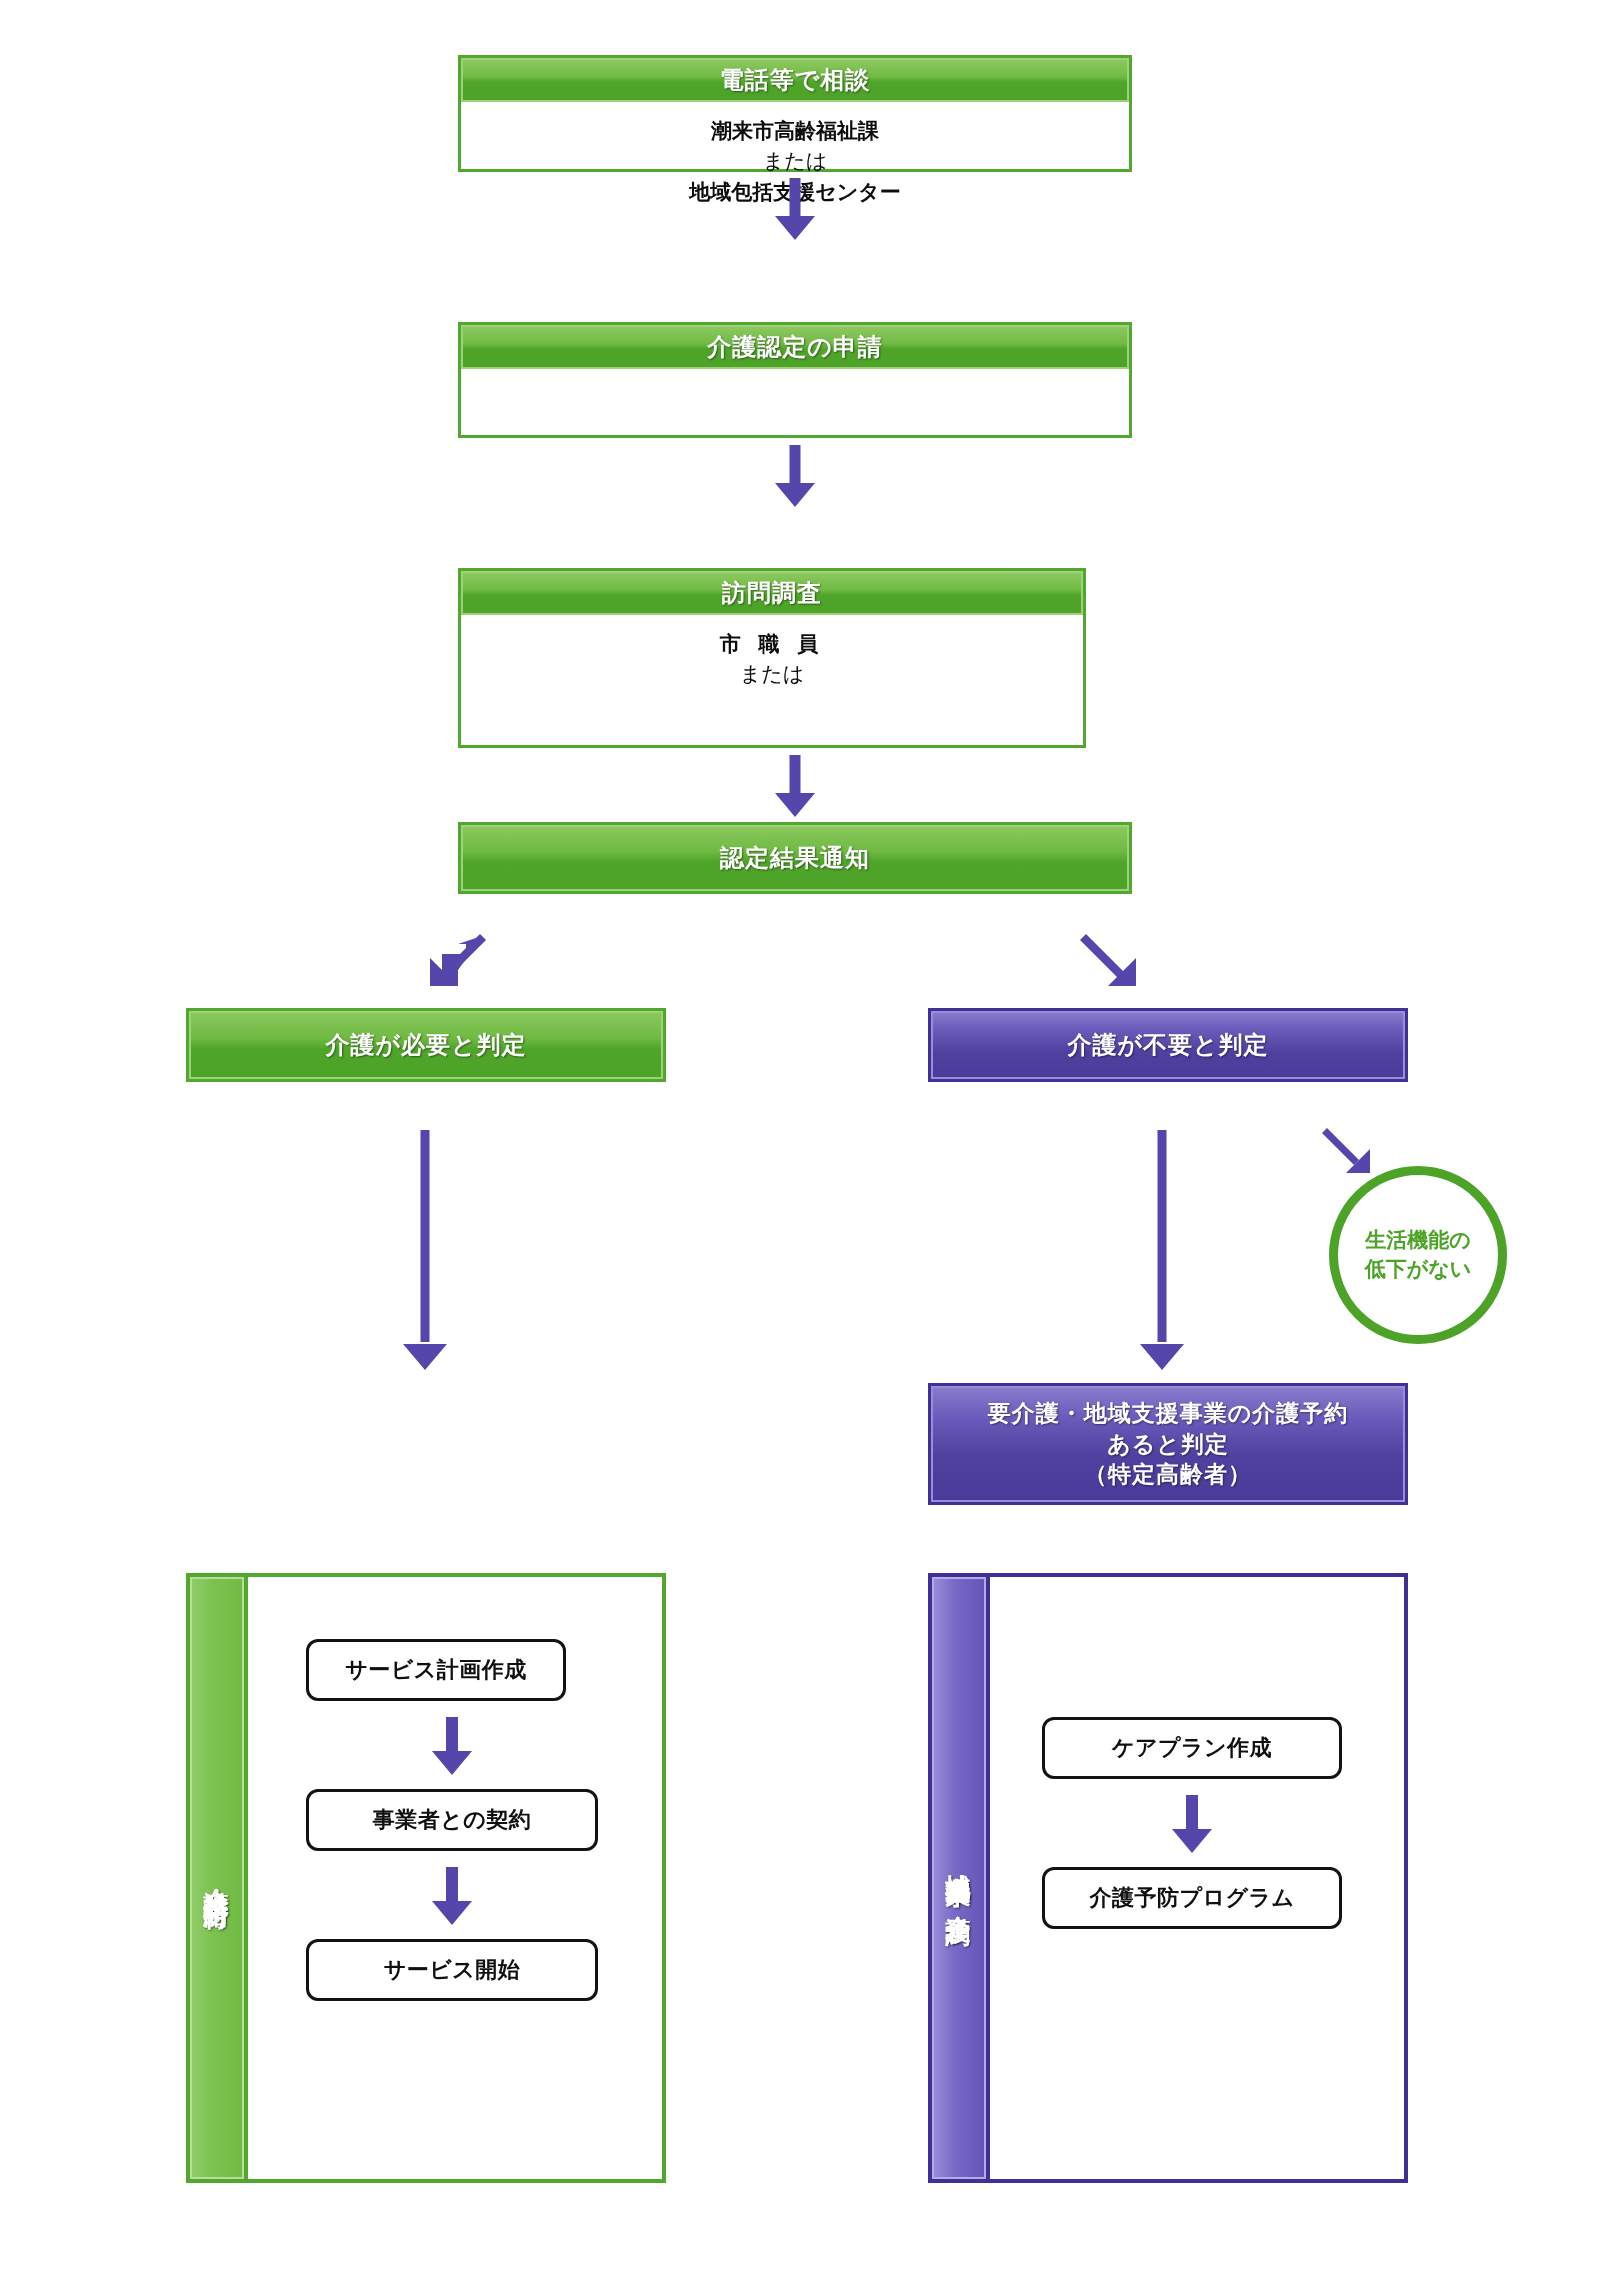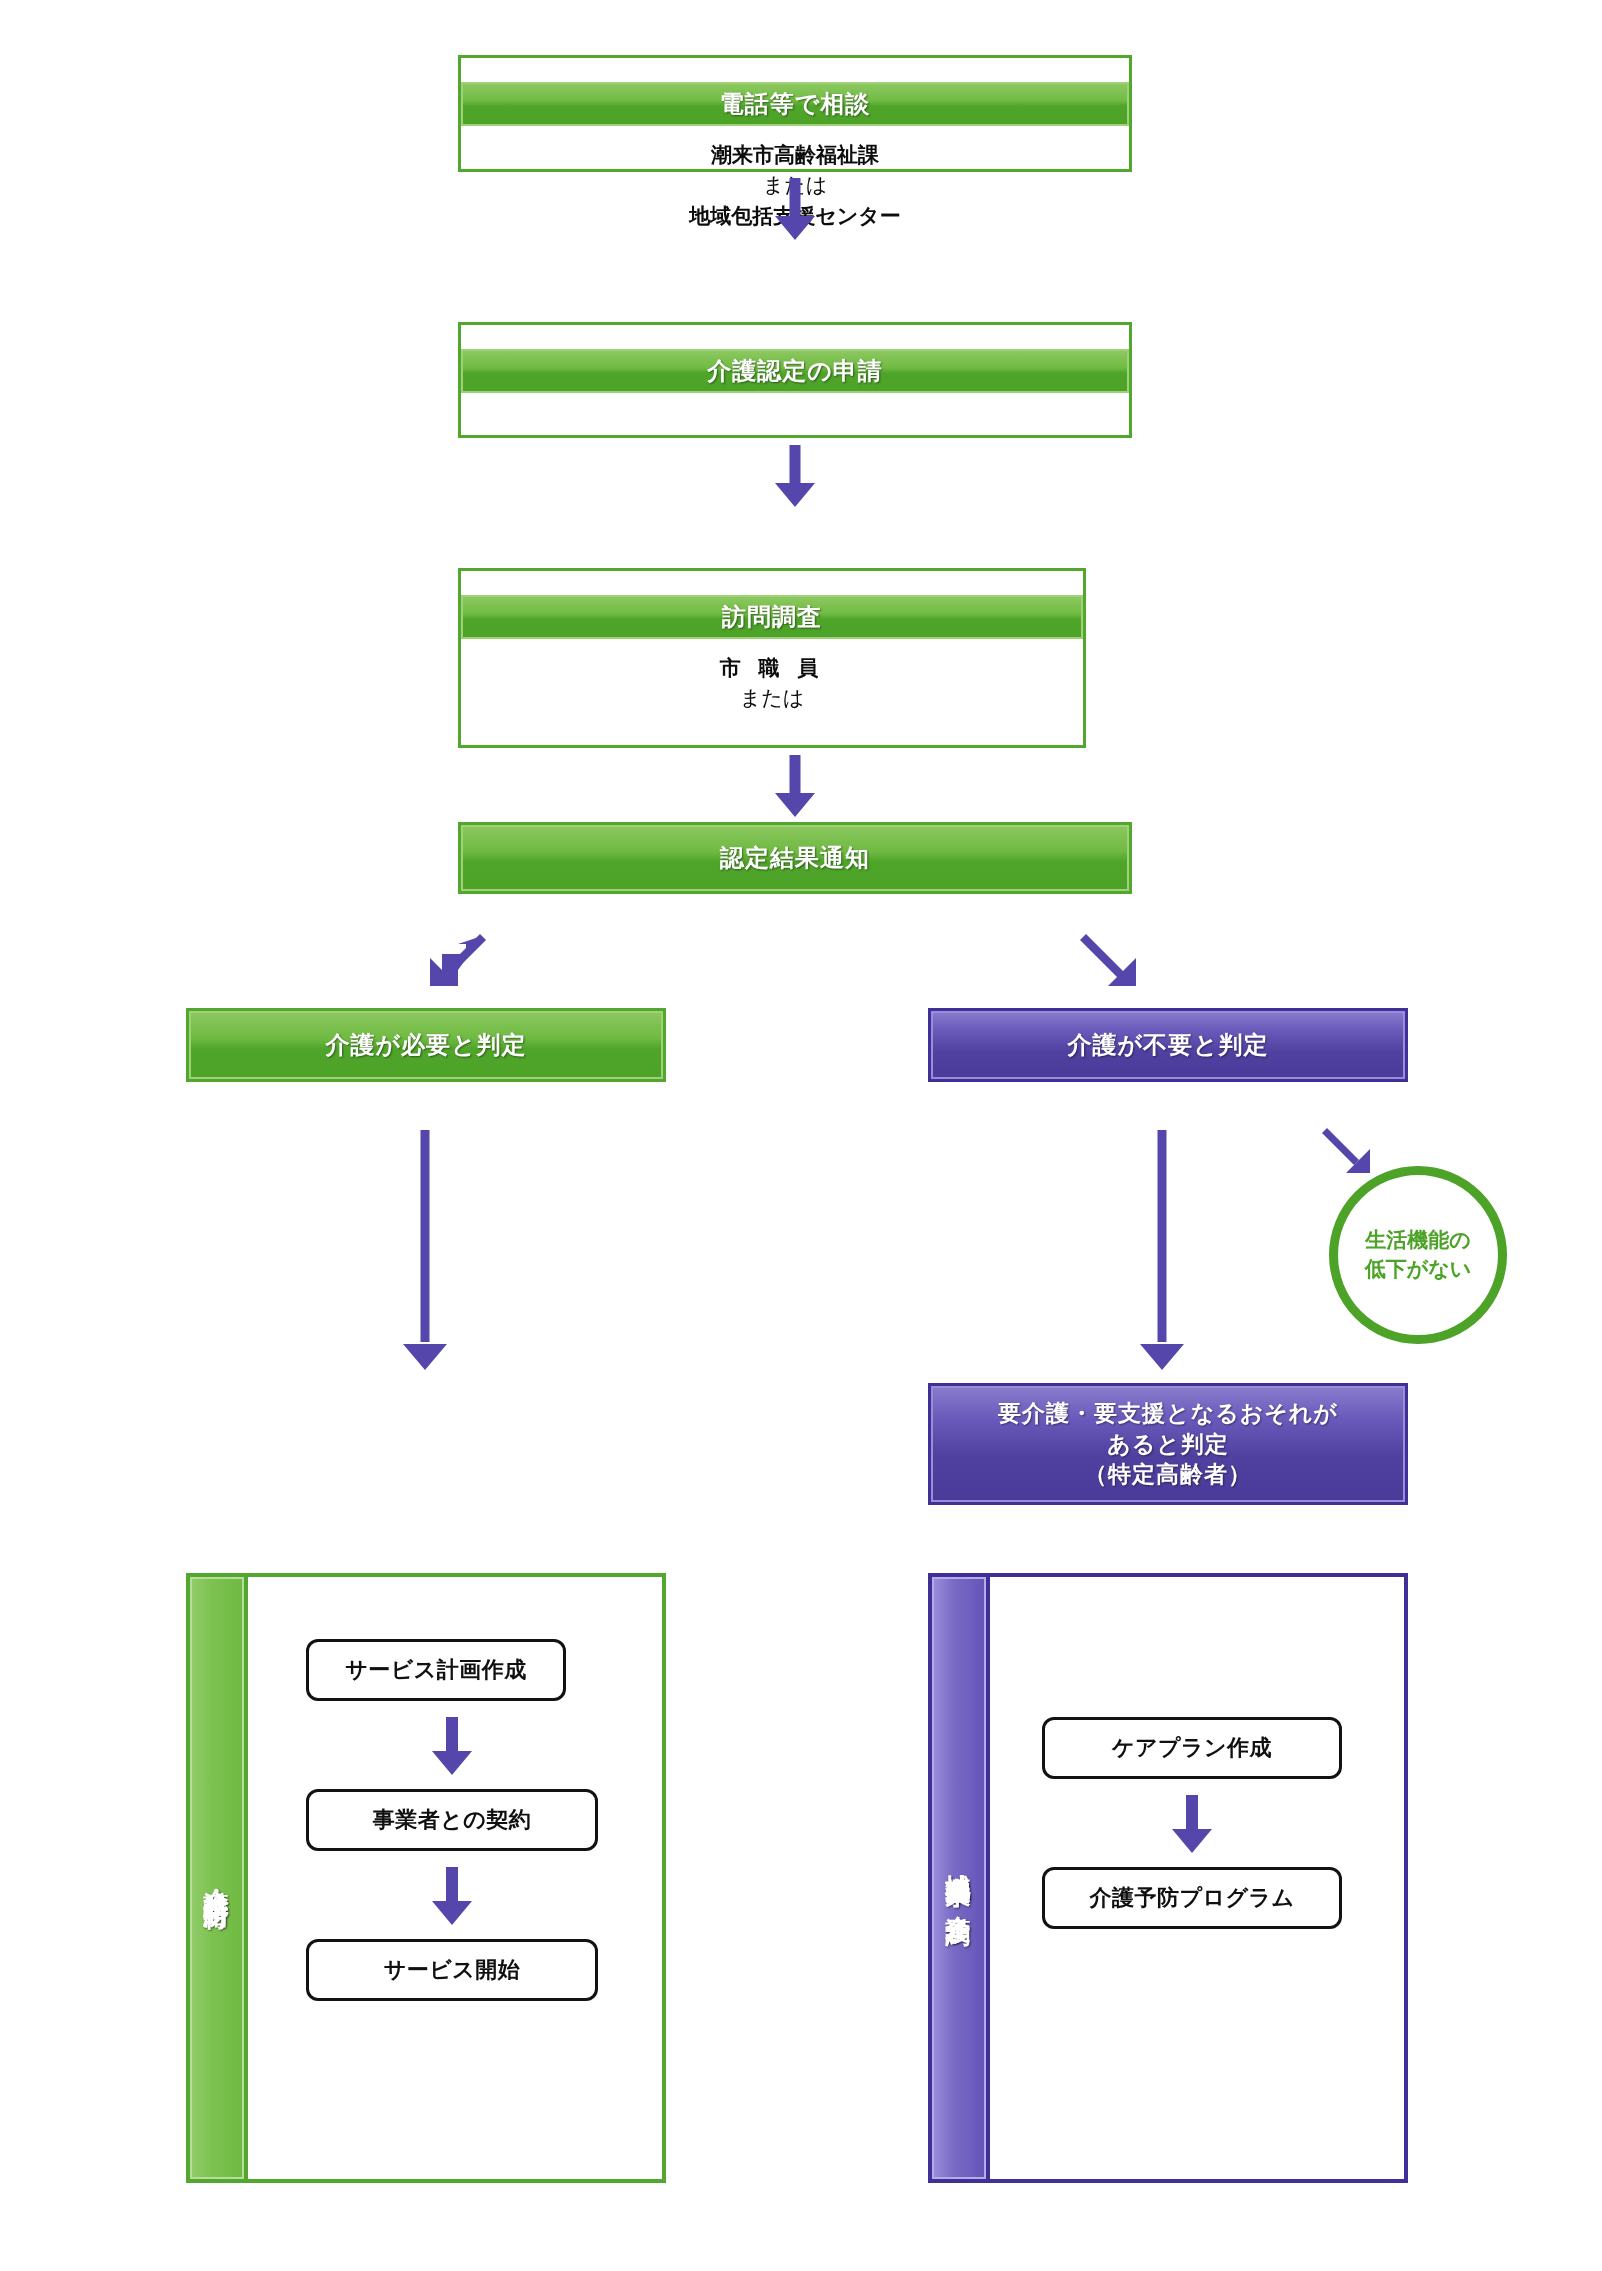--- a/index.html
+++ b/index.html
@@ -28,21 +28,20 @@
   }
   .card-head {
     position: relative;
     height: 44px;
     background: linear-gradient(to bottom, #8cc860 0%, #70bb43 42%, #4fa529 55%, #4ca328 100%);
     border: 2px solid #9ed178;
     box-sizing: border-box;
     display: flex;
     align-items: center;
     justify-content: center;
-    margin-top: 24px;
   }
   .card-head .ttl {
     color: #ffffff;
     font-size: 24px;
     font-weight: bold;
     letter-spacing: 1px;
     text-shadow: 1px 1px 2px rgba(0,0,0,0.45);
     white-space: pre;
   }
   .card-body {
@@ -293,21 +292,21 @@
       <polygon points="50,48 50,24 26,48" fill="#5546ab"></polygon>
     </svg>
   </div>
 
   <div class="circle" style="left:1329px; top:1166px; width:178px; height:178px;">
     <span class="txt">生活機能の
 低下がない</span>
   </div>
 
   <div class="banner purple" style="left:928px; top:1383px; width:480px; height:122px;">
-    <span class="ttl" style="font-size:23px;">要介護・要支援となるおそれが
+    <span class="ttl" style="font-size:23px;">要介護・地域支援事業の介護予約
 あると判定
 （特定高齢者）</span>
   </div>
 
   <div class="panel green" style="left:186px; top:1573px; width:480px; height:610px;">
     <div class="panel-side">
       <span class="vtxt">介護給付・予防給付</span>
     </div>
     <div class="panel-body">
       <div class="step" style="left:58px; top:62px; width:260px; height:62px;">

